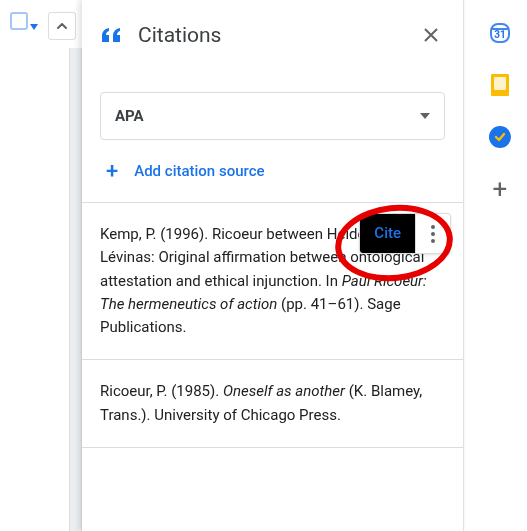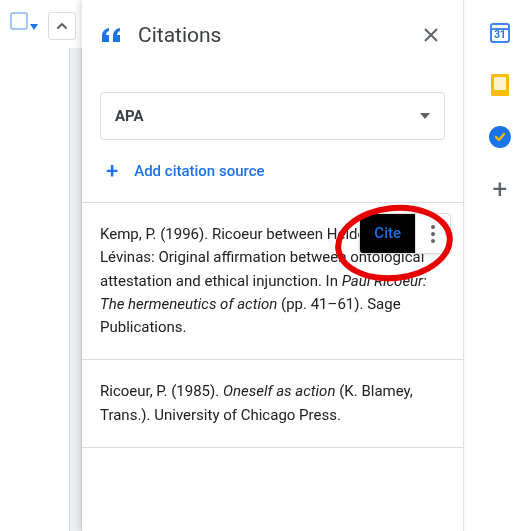--- a/index.html
+++ b/index.html
@@ -164,21 +164,21 @@
   .right-rail {
     position:absolute;
     right:0; top:0;
     width:54px;height:531px;
     background:#fff;
     display:flex;flex-direction:column;align-items:center;
     padding-top:22px;
     gap:30px;
   }
   .rail-icon { width:22px;height:22px; cursor:pointer; display:flex;align-items:center;justify-content:center;}
-  .cal { border:2px solid #4285f4; border-radius:3px; width:20px;height:20px; position:relative;}
+  .cal { border:2px solid #4285f4; border-radius:8px; width:20px;height:20px; position:relative;}
   .cal:before { content:""; position:absolute; top:3px;left:0;right:0;height:2px;background:#4285f4;}
   .cal span { position:absolute;bottom:1px;left:0;right:0;text-align:center;font-size:10px;font-weight:700;color:#1a73e8;}
   .keep { width:18px;height:22px;background:#fbbc04;border-radius:1px; position:relative;}
   .keep:after{content:"";position:absolute;left:3px;top:3px;right:3px;bottom:6px;background:#fff3cc;border-radius:1px;}
   .tasks { width:22px;height:22px;border-radius:50%;background:#1a73e8;display:flex;align-items:center;justify-content:center;}
   .tasks svg { stroke:#fbbc04; }
   .rail-plus { color:#5f6368; font-size:26px; line-height:20px;}
   .anno-circle {
     position:absolute;
     left:335px; top:205px;
@@ -239,21 +239,21 @@
         <div class="cite-btn">Cite</div>
         <div class="more-btn">
           <span class="dot"></span>
             <span class="dot"></span>
             <span class="dot"></span>
         </div>
       </div>
       <span>Kemp, P. (1996). Ricoeur between Heidegger and Lévinas: Original affirmation between ontological attestation and ethical injunction. In </span><span class="italic">Paul Ricoeur: The hermeneutics of action</span><span> (pp. 41–61). Sage Publications.</span>
     </div>
     <div class="cite-item">
-      <span>Ricoeur, P. (1985). </span><span class="italic">Oneself as action</span><span> (K. Blamey, Trans.). University of Chicago Press.</span>
+      <span>Ricoeur, P. (1985). </span><span class="italic">Oneself as another</span><span> (K. Blamey, Trans.). University of Chicago Press.</span>
     </div>
   </div>
 </div>
 
 <div class="right-rail">
   <div class="rail-icon">
     <div class="cal">
         <span>31</span>
       </div>
   </div>

